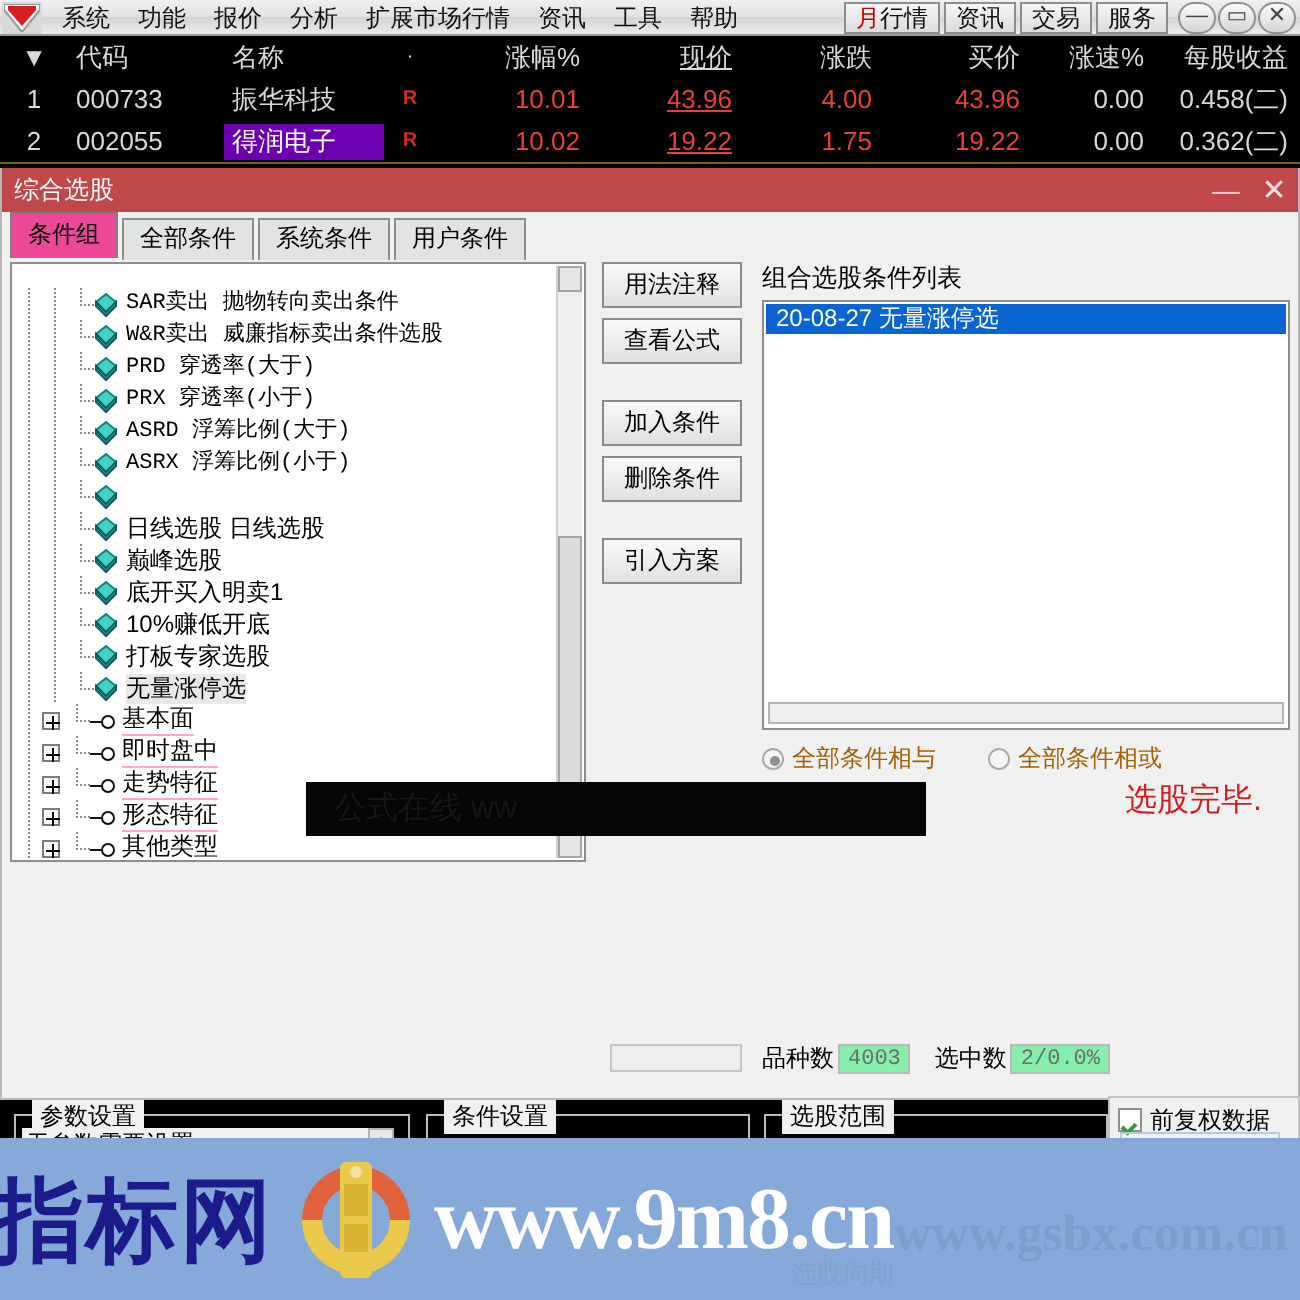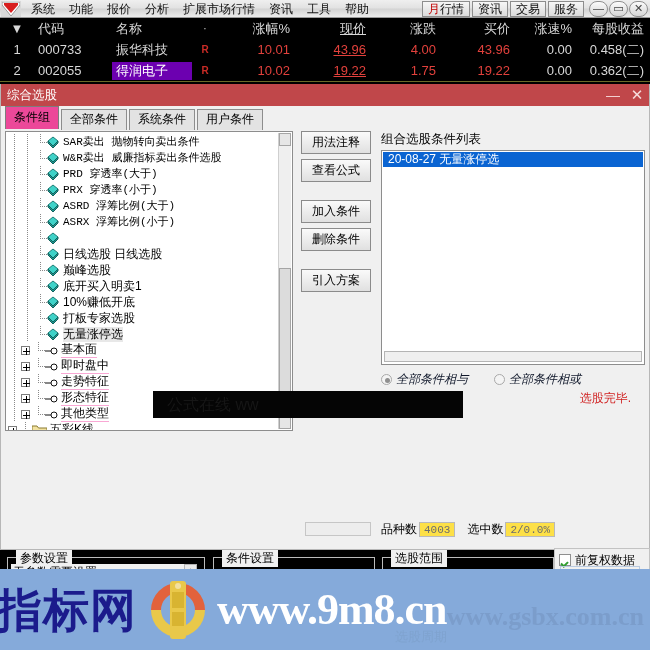--- a/index.html
+++ b/index.html
@@ -148,30 +148,30 @@
   }
   .mgap { height:13px; }
 
   
   .rpanel { position:absolute; left:380px; top:47px; width:264px; }
   .rpanel .ptitle { font-size:12.5px; margin-bottom:2px; }
   .listbox { width:264px; height:215px; background:#fff; border:1px solid #8d8d8d; padding:1px; position:relative;}
   .lrow { height:15px; line-height:15px; padding-left:5px; font-size:12px; white-space:nowrap;}
   .lrow.sel { background:#0a64d2; color:#fff; }
   .hscroll { position:absolute; left:2px; right:2px; bottom:2px; height:11px; background:#efefef; border:1px solid #b4b4b4;}
-  .radiorow { display:flex; align-items:center; margin-top:6px; font-size:12px; color:#0f172a;font-style:italic; }
+  .radiorow { display:flex; align-items:center; margin-top:6px; font-size:12px; color:#a16207; }
   .radio { width:11px;height:11px;border-radius:50%;border:1px solid #a9a9a9;background:#f4f4f4;margin-right:4px;position:relative;flex:none;}
   .radio.on:after{content:'';position:absolute;left:3px;top:3px;width:5px;height:5px;border-radius:50%;background:#8f8f8f;}
-  .donetext { text-align:right; color:#d01f1f; font-size:12px; margin-top:2px; padding-right:14px;}
+  .donetext { text-align:right; color:#d01f1f; font-size:16px; margin-top:2px; padding-right:14px;}
   .hint { text-align:center; font-size:12.5px; color:#000; margin-top:6px;}
 
   .countrow { position:absolute; left:380px; top:437px; display:flex; align-items:center; font-size:12px;}
   .countrow .lab { margin-right:2px; }
   .countfield {
-    border:1px solid #b9b9b9; background:#fde047; color:#6d6d6d;
+    border:1px solid #b9b9b9; background:#86efac; color:#6d6d6d;
     height:15px; line-height:14px; padding:0 4px; font-size:11px; margin-right:12px;
     font-family:"Liberation Mono","DejaVu Sans Mono",monospace;
   }
   .emptybar { position:absolute; left:304px; top:438px; width:66px; height:14px; border:1px solid #c6c6c6; background:#ededed;}
 
   
   .gbox { position:absolute; border:1px solid #bcbcbc; }
   .gbox > .cap {
     position:absolute; top:-8px; left:8px; background:#f0f0f0; padding:0 4px; font-size:12px; color:#000;
   }
@@ -299,21 +299,21 @@
     </div>
 
     <div class="tabs">
       <div class="tab active">条件组</div>
       <div class="tab">全部条件</div>
       <div class="tab">系统条件</div>
       <div class="tab">用户条件</div>
     </div>
 
     <div class="tree">
-      <div style="padding-top:2px;">
+      <div style="padding-top:12px;">
         <div class="tnode">
             <span class="dots"></span>
             <span class="dots"></span>
             <span class="elbow"></span>
           <span class="leaficon"><svg width="13" height="13" viewBox="0 0 13 13">
                 <polygon points="6,1 11,5 6,10 1,5" fill="#3fd2c8" stroke="#1d7d77"></polygon>
                 <polygon points="6,10 11,5 11,7 6,12 1,7 1,5" fill="#1f9a92" stroke="#13615d"></polygon>
               </svg></span>
           <span class="tlabel lat">SAR卖出  抛物转向卖出条件</span>
           </div>

